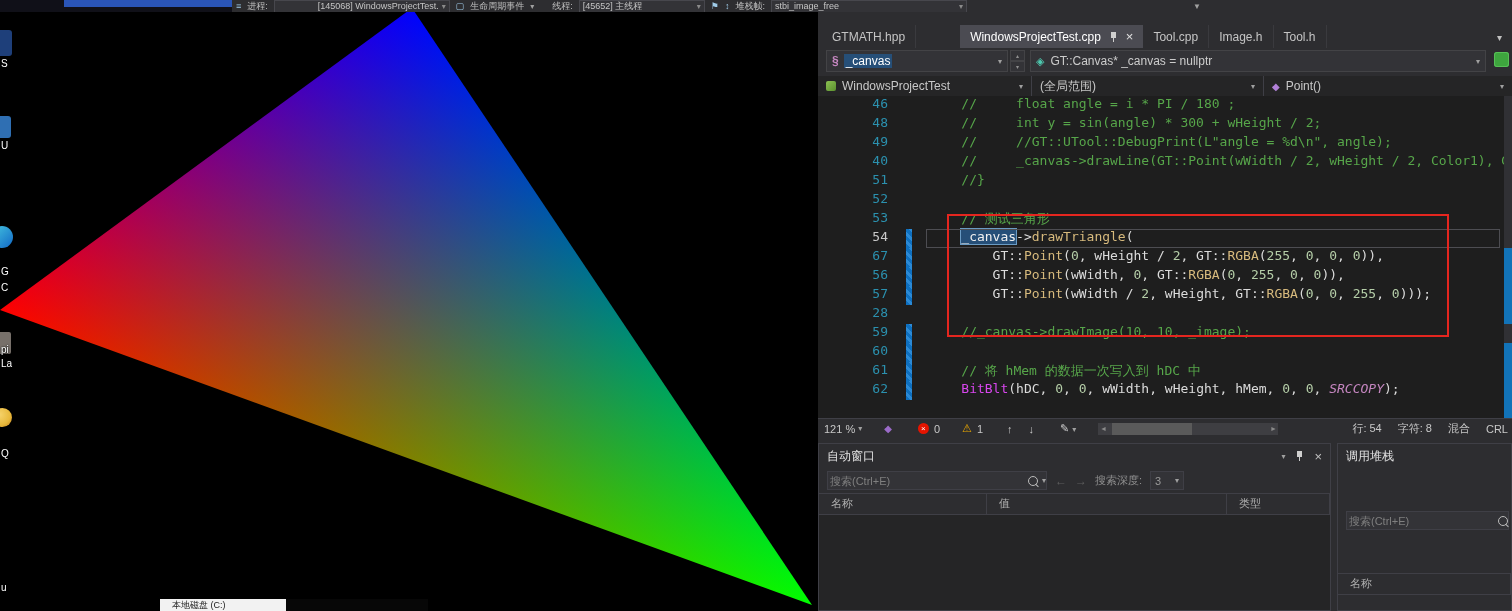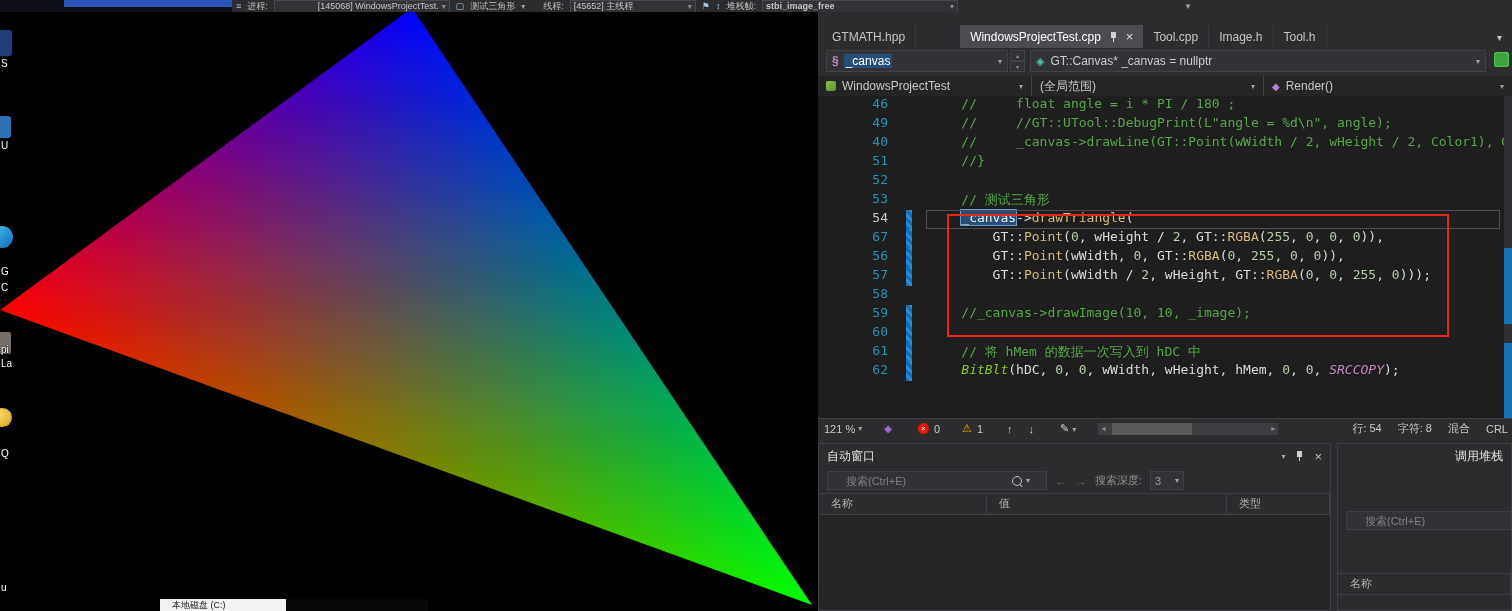--- a/index.html
+++ b/index.html
@@ -84,21 +84,21 @@
   
   #editor{position:absolute;left:0;top:84px;width:694px;height:322px;background:#1E1E1E;overflow:hidden;}
   #code-area{position:absolute;left:0;top:0;width:100%;}
   .cl{display:flex;height:19px;line-height:19px;position:relative;}
   .ln{flex:none;width:44px;margin-left:26px;text-align:right;color:#2B91AF;
       font:13px "DejaVu Sans Mono",monospace;}
   .chg{flex:none;width:6px;margin-left:18px;}
   .chg.on{background:repeating-linear-gradient(45deg,#0E70C0 0 3px,#2B8AD6 3px 6px);}
   .ct{flex:none;margin-left:18px;white-space:pre;font:13px "DejaVu Sans Mono",monospace;color:#DCDCDC;}
   .tk-pl{color:#DCDCDC;} .tk-cm{color:#57A64A;} .tk-fn{color:#D7BA7D;} .tk-num{color:#B5CEA8;}
-  .tk-macro{color:#84cc16;font-style:italic;} .tk-enum{color:#C586C0;font-style:italic;}
+  .tk-macro{color:#d946ef;} .tk-enum{color:#C586C0;font-style:italic;}
   .tk-sel{color:#F0F0F0;background:#264F78;box-shadow:0 0 0 1px #6A9BC4;}
   .cl.current .ln{color:#C8C8C8;}
   .cl.current::after{content:"";position:absolute;left:108px;right:12px;top:0;bottom:0;
                      border:1px solid #4D4D52;pointer-events:none;}
   #annotation-box{position:absolute;left:129px;top:118px;width:498px;height:119px;
                   border:2px solid #E5261F;z-index:5;pointer-events:none;}
   #v-scrollbar{position:absolute;right:0;top:0;width:8px;height:100%;background:#303034;}
   #v-scrollbar .m{position:absolute;left:0;width:8px;background:#1273B8;}
   #vsm1{top:152px;height:76px;} #vsm2{top:247px;height:76px;}
 
@@ -115,26 +115,26 @@
   #pencil-icon{margin-left:26px;color:#C8C8C8;font-size:11px;}
   #h-scroll{margin-left:22px;width:180px;height:12px;background:#3E3E42;position:relative;display:flex;align-items:center;}
   #h-scroll .sa{width:10px;text-align:center;font-size:7px;color:#8A8A8A;}
   #h-thumb{position:absolute;left:14px;width:80px;height:12px;background:#5A5A5A;}
   #status-right{margin-left:auto;display:flex;align-items:center;gap:16px;margin-right:4px;white-space:nowrap;}
 
   
   #panels{position:absolute;left:0;top:431px;width:694px;bottom:0;background:#2D2D30;display:flex;}
   .panel{box-sizing:border-box;border:1px solid #3F3F46;display:flex;flex-direction:column;background:#2D2D30;overflow:hidden;}
   #autos{width:513px;} #splitter{width:6px;background:#2D2D30;} #callstack{flex:1;gap:40px;}
-  .phead{height:24px;flex:none;display:flex;align-items:center;padding:0 8px;color:#E0E0E0;font-size:12px;justify-content:flex-end;}
+  .phead{height:24px;flex:none;display:flex;align-items:center;padding:0 8px;color:#E0E0E0;font-size:12px;}
   .phicons{margin-left:auto;display:flex;align-items:center;gap:10px;color:#C0C0C0;}
   .phicons .x{font-size:13px;}
   .searchrow{height:25px;flex:none;display:flex;align-items:center;padding-left:8px;gap:8px;}
   .searchbox{height:19px;background:#333337;border:1px solid #3F3F46;box-sizing:border-box;
-             display:flex;align-items:center;padding:0 16px;gap:4px;}
+             display:flex;align-items:center;padding:0 0;gap:4px;}
   #autos-searchbox{width:220px;} #cs-searchbox{flex:1;margin-right:2px;}
   .searchbox input{flex:1;background:transparent;border:none;outline:none;color:#CCCCCC;font-size:11px;
                    font-family:"Liberation Sans",sans-serif;min-width:0;}
   .searchbox input::placeholder{color:#7F7F7F;}
   .mag{width:8px;height:8px;border:1px solid #BBB;border-radius:50%;position:relative;display:inline-block;flex:none;}
   .mag::after{content:"";position:absolute;width:4px;height:1px;background:#BBB;transform:rotate(45deg);left:6px;top:8px;}
   .navarrow{color:#5F5F5F;font-size:12px;}
   .depth-label{color:#8F8F8F;font-size:11px;}
   .depth-combo{width:34px;height:19px;background:#333337;border:1px solid #3F3F46;box-sizing:border-box;
                display:flex;align-items:center;justify-content:space-between;padding:0 4px;color:#9A9A9A;font-size:11px;}
@@ -153,32 +153,32 @@
       <div id="top-blue"></div>
     </div>
     <div id="toolbar-items">
       <span class="tb-icon">≡</span>
       <span>进程:</span>
       <span class="tb-combo" style="width:168px;">
         <span style="flex:1;overflow:hidden;margin-left:40px;">[145068] WindowsProjectTest.e</span>
           <span class="ar">▾</span>
       </span>
       <span class="tb-icon">▢</span>
-      <span>测试三角形</span>
+      <span>生命周期事件</span>
       <span class="ar">▾</span>
       <span style="margin-left:12px;">线程:</span>
       <span class="tb-combo" style="width:118px;">
         <span style="flex:1;overflow:hidden;">[45652] 主线程</span>
           <span class="ar">▾</span>
       </span>
       <span class="tb-icon">⚑</span>
       <span class="tb-icon">↕</span>
       <span>堆栈帧:</span>
       <span class="tb-combo" style="width:188px;">
-        <span style="flex:1;overflow:hidden;font-weight:bold;">stbi_image_free</span>
+        <span style="flex:1;overflow:hidden;">stbi_image_free</span>
           <span class="ar">▾</span>
       </span>
       <span class="ar" style="margin-left:220px;">▼</span>
     </div>
   </div>
 
   <div id="vs">
 
     <div id="tab-row">
       <div id="tab-strip">
@@ -228,33 +228,38 @@
         <span class="proj-icon"></span>
         <span>WindowsProjectTest</span>
         <span class="ar">▾</span>
       </div>
       <div class="nav-sec" id="nav-scope">
         <span>(全局范围)</span>
         <span class="ar">▾</span>
       </div>
       <div class="nav-sec" id="nav-member">
         <span class="member-icon">◆</span>
-        <span>Render()</span>
+        <span>Point()</span>
         <span class="ar">▾</span>
       </div>
     </div>
 
     <div id="editor">
       <div id="code-area">
           <div class="cl">
             <span class="ln">46</span>
             <span class="chg"></span>
             <span class="ct"><span class="tk-cm">    //     float angle = i * PI / 180 ;</span></span>
           </div>
           <div class="cl">
+            <span class="ln">48</span>
+            <span class="chg"></span>
+            <span class="ct"><span class="tk-cm">    //     int y = sin(angle) * 300 + wHeight / 2;</span></span>
+          </div>
+          <div class="cl">
             <span class="ln">49</span>
             <span class="chg"></span>
             <span class="ct"><span class="tk-cm">    //     //GT::UTool::DebugPrint(L"angle = %d\n", angle);</span></span>
           </div>
           <div class="cl">
             <span class="ln">40</span>
             <span class="chg"></span>
             <span class="ct"><span class="tk-cm">    //     _canvas-&gt;drawLine(GT::Point(wWidth / 2, wHeight / 2, Color1), GT::Point(x, y, Color2));</span></span>
           </div>
           <div class="cl">
@@ -286,21 +291,21 @@
             <span class="ln">56</span>
             <span class="chg on"></span>
             <span class="ct"><span class="tk-pl">        GT::</span><span class="tk-fn">Point</span><span class="tk-pl">(wWidth, </span><span class="tk-num">0</span><span class="tk-pl">, GT::</span><span class="tk-fn">RGBA</span><span class="tk-pl">(</span><span class="tk-num">0</span><span class="tk-pl">, </span><span class="tk-num">255</span><span class="tk-pl">, </span><span class="tk-num">0</span><span class="tk-pl">, </span><span class="tk-num">0</span><span class="tk-pl">)),</span></span>
           </div>
           <div class="cl">
             <span class="ln">57</span>
             <span class="chg on"></span>
             <span class="ct"><span class="tk-pl">        GT::</span><span class="tk-fn">Point</span><span class="tk-pl">(wWidth / </span><span class="tk-num">2</span><span class="tk-pl">, wHeight, GT::</span><span class="tk-fn">RGBA</span><span class="tk-pl">(</span><span class="tk-num">0</span><span class="tk-pl">, </span><span class="tk-num">0</span><span class="tk-pl">, </span><span class="tk-num">255</span><span class="tk-pl">, </span><span class="tk-num">0</span><span class="tk-pl">)));</span></span>
           </div>
           <div class="cl">
-            <span class="ln">58</span>
+            <span class="ln">28</span>
             <span class="chg"></span>
             <span class="ct"></span>
           </div>
           <div class="cl">
             <span class="ln">59</span>
             <span class="chg on"></span>
             <span class="ct"><span class="tk-cm">    //_canvas-&gt;drawImage(10, 10, _image);</span></span>
           </div>
           <div class="cl">
             <span class="ln">60</span>

